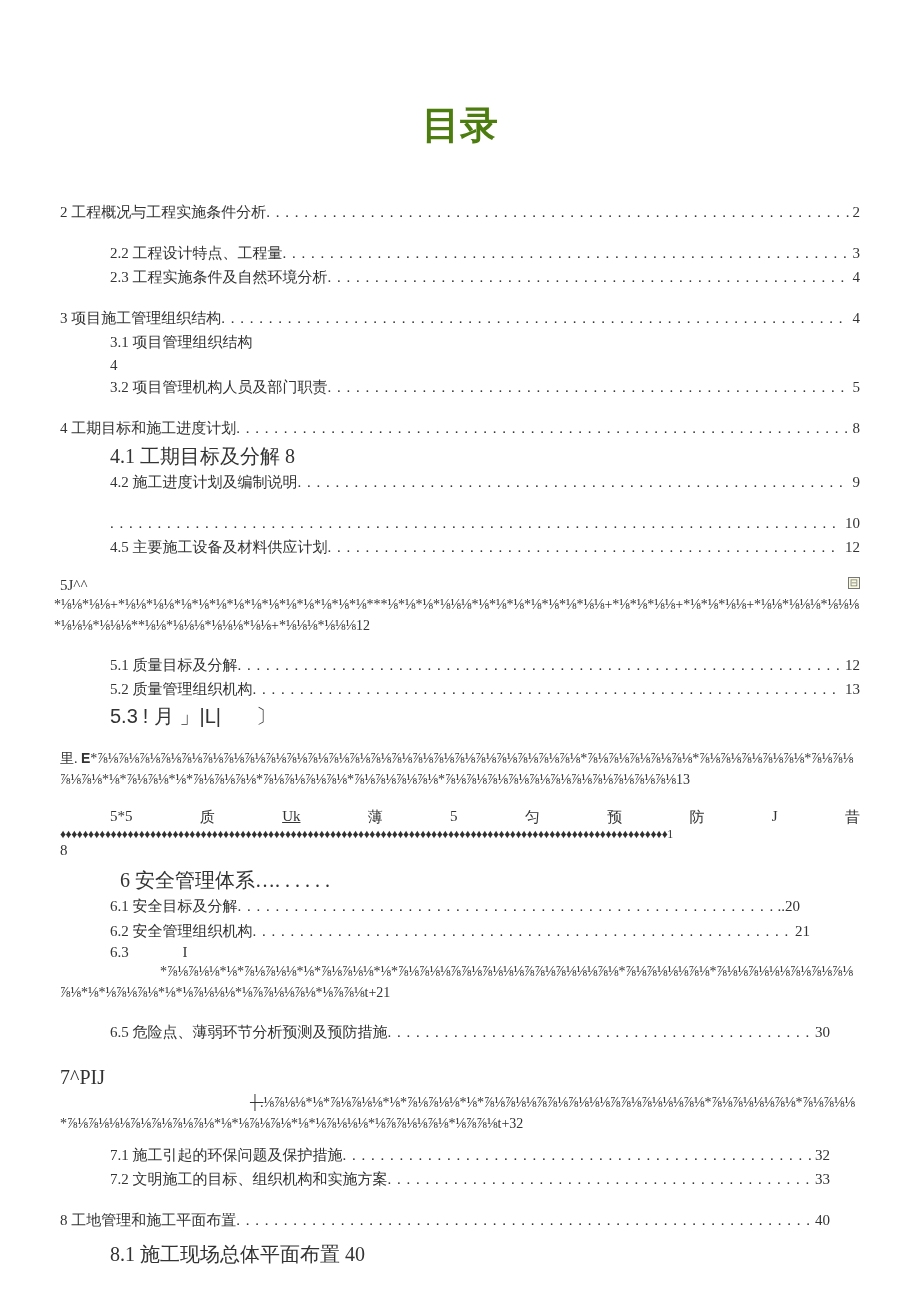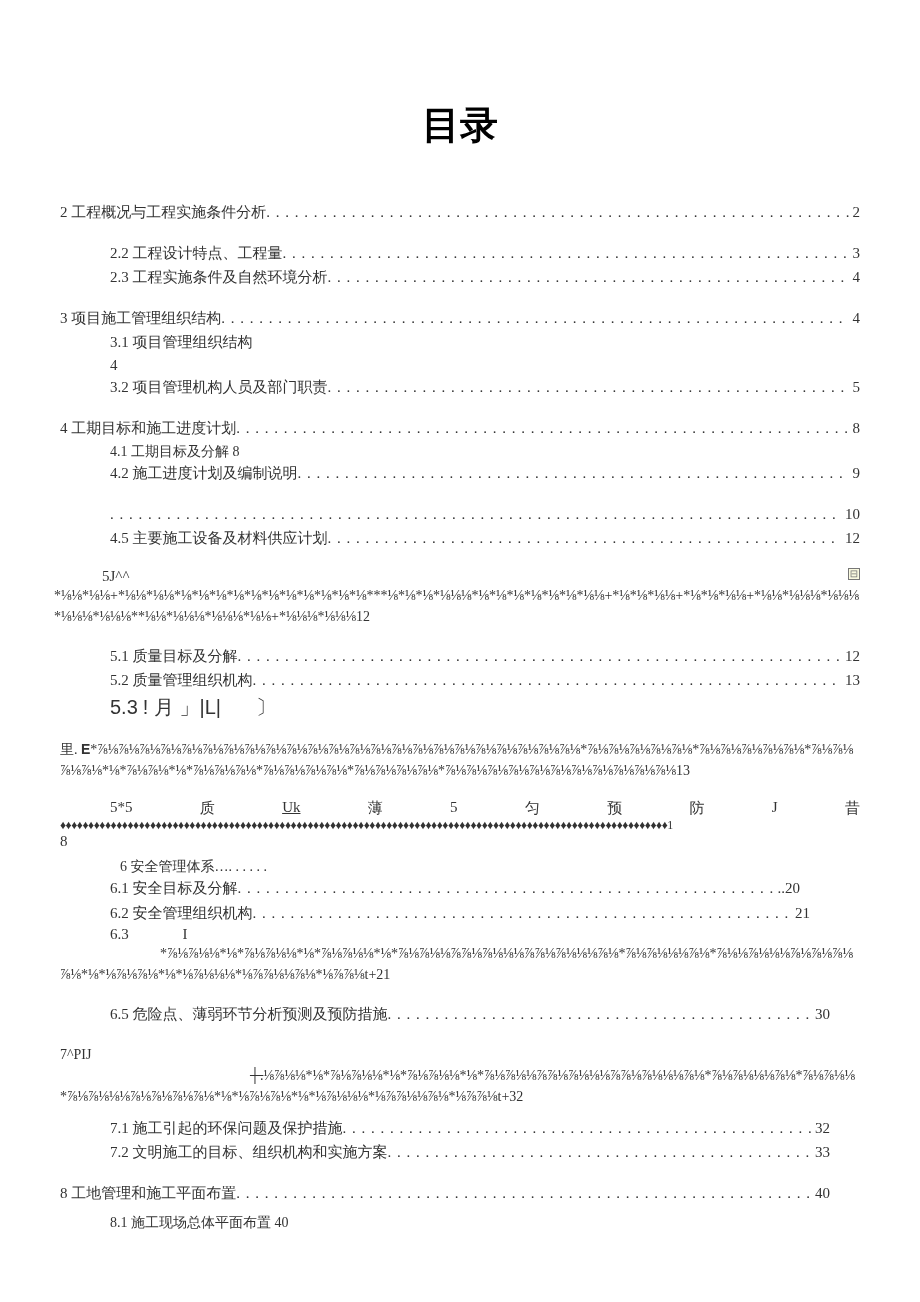--- a/index.html
+++ b/index.html
@@ -9,40 +9,40 @@
       background: #fff;
       font-family: "SimSun", "宋体", serif;
       padding: 100px 60px 60px 60px;
       color: #333;
     }
     .title {
       text-align: center;
       font-size: 38px;
       font-weight: bold;
       margin-bottom: 50px;
-      color: #000000;
+      color: #4d7c0f;
     }
     .toc-line {
       font-size: 15px;
       line-height: 1.5;
       display: flex;
       white-space: nowrap;
       overflow: hidden;
       margin-bottom: 2px;
     }
     .toc-line.indent-1 { padding-left: 50px; }
     .toc-line .label { flex-shrink: 0; }
     .toc-line .dots {
       flex: 1;
       overflow: hidden;
       letter-spacing: 1px;
     }
     .toc-line .pg { flex-shrink: 0; padding-left: 4px; }
     .no-dots { display: block; }
-    .no-dots.plain { font-size: 14px; line-height: 1.5; }
+    .no-dots.plain { font-size: 20px; line-height: 1.5; }
     .no-dots.indent-1 { padding-left: 50px; }
     .spread-row {
       display: flex;
       justify-content: space-between;
       font-size: 15px;
       line-height: 1.5;
     }
     .spread-row.indent-1 { padding-left: 50px; flex-direction: column; }
     .block { margin-bottom: 18px; }
     .garble {
@@ -81,21 +81,21 @@
     .yellow-box {
       display: inline-block;
       width: 12px; height: 12px;
       border: 1px solid #777;
       font-size: 10px;
       line-height: 10px;
       text-align: center;
       color: #777;
       background: #fafae0;
     }
-    .row5j { display: flex; justify-content: space-between; font-size: 15px; margin-left: 42px; }
+    .row5j { display: flex; justify-content: space-between; font-size: 15px; }
     .li-e { font-size: 14px; }
     .li-e .sans-bold { font-family: Arial, sans-serif; font-weight: bold; }
     .sec63 { padding-left: 50px; font-size: 15px; }
   </style>
 </head>
 <body>
 
 <div class="title">目录</div>
 
 <div class="block">

